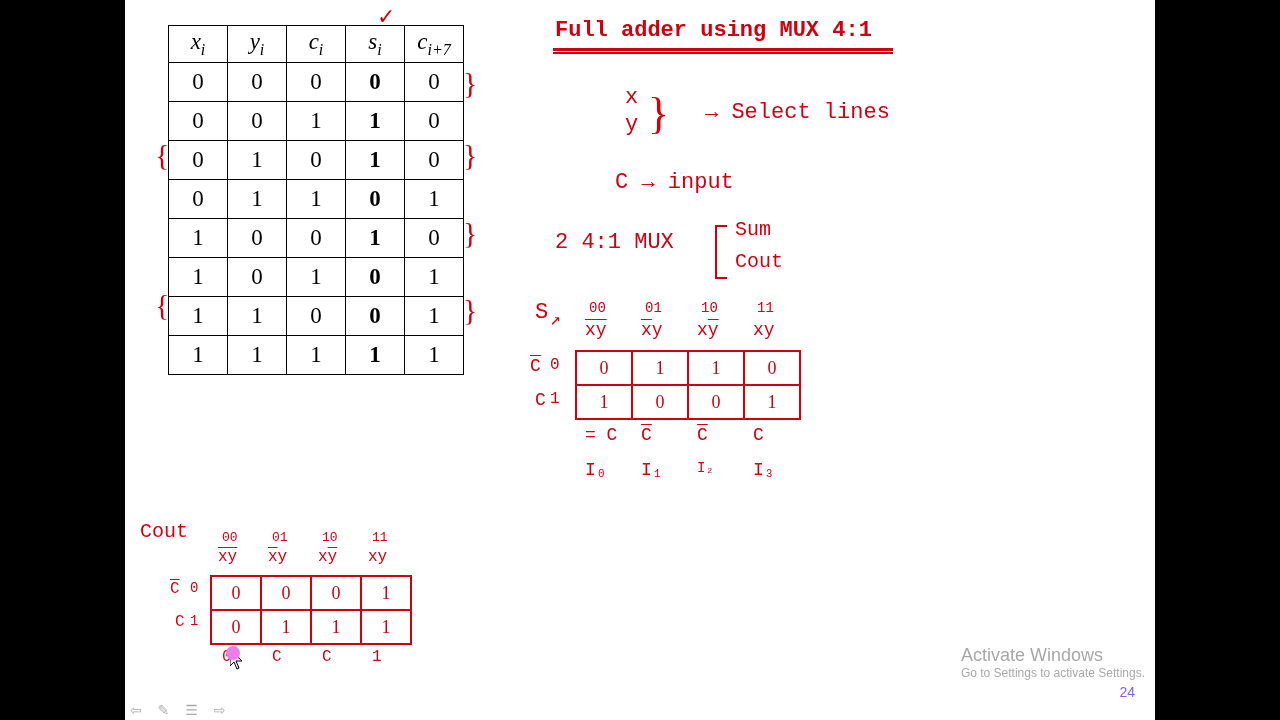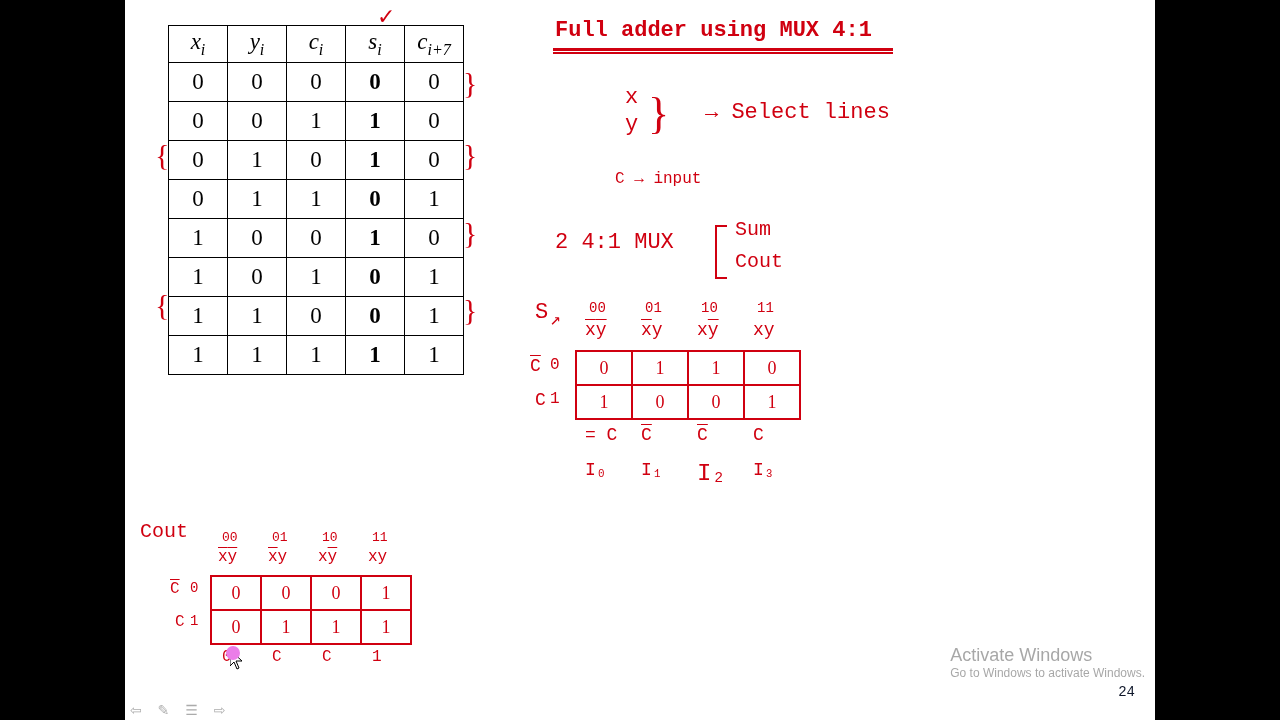--- a/index.html
+++ b/index.html
@@ -83,23 +83,23 @@
     color: rgba(120,120,120,0.65);
     font-family: "Segoe UI", sans-serif;
     text-align: left;
   }
   .watermark .w1 { font-size: 18px; }
   .watermark .w2 { font-size: 12px; }
   .pagenum {
     position: absolute;
     right: 20px;
     bottom: 20px;
-    font-family: Liberation Mono, monospace;
+    font-family: Liberation Sans, sans-serif;
     font-size: 14px;
-    color: #0f172a;
+    color: #8b5cf6;
   }
   
   .nav {
     position: absolute;
     left: 5px;
     bottom: 2px;
     font-size: 14px;
     color: rgba(150,150,150,0.8);
     letter-spacing: 6px;
     font-family: "Segoe UI Symbol", sans-serif;
@@ -203,21 +203,21 @@
 
   <div class="hw" style="left:430px; top:18px; font-size:22px; font-weight:bold">Full adder using MUX 4:1</div>
   <div class="underline" style="left:428px; top:48px; width:340px"></div>
   <div class="underline" style="left:428px; top:52px; width:340px; border-top-width:2px"></div>
 
   <div class="hw" style="left:500px; top:85px; font-size:22px">x</div>
   <div class="hw" style="left:500px; top:112px; font-size:22px">y</div>
   <span class="redmark" style="left:523px; top:92px; font-size:44px">}</span>
   <div class="hw" style="left:580px; top:100px; font-size:22px">→ Select lines</div>
 
-  <div class="hw" style="left:490px; top:170px; font-size:16px">C → input</div>
+  <div class="hw" style="left:490px; top:170px; font-size:22px">C → input</div>
 
   <div class="hw" style="left:430px; top:230px; font-size:22px">2  4:1 MUX</div>
   <div style="position:absolute; left:590px; top:225px; width:10px; height:50px; border-left:2px solid #d00010; border-top:2px solid #d00010; border-bottom:2px solid #d00010"></div>
   <div class="hw" style="left:610px; top:218px; font-size:20px">Sum</div>
   <div class="hw" style="left:610px; top:250px; font-size:20px">Cout</div>
 
   <div class="hw" style="left:410px; top:300px; font-size:22px">S</div>
   <div class="hw" style="left:425px; top:308px; font-size:18px">↗</div>
 
   <div id="sum-colbits">
@@ -257,21 +257,21 @@
 
   <div id="sum-outs">
       <div class="hw" style="left: 460px; top: 425px; font-size: 18px;">= C</div>
       <div class="hw" style="left: 516px; top: 425px; font-size: 18px;"><span class="overbar">C</span></div>
       <div class="hw" style="left: 572px; top: 425px; font-size: 18px;"><span class="overbar">C</span></div>
       <div class="hw" style="left: 628px; top: 425px; font-size: 18px;">C</div>
     </div>
   <div id="sum-ilbl">
       <div class="hw" style="left: 460px; top: 460px; font-size: 18px;">I₀</div>
       <div class="hw" style="left: 516px; top: 460px; font-size: 18px;">I₁</div>
-      <div class="hw" style="left: 572px; top: 460px; font-size: 24px;">I₂</div>
+      <div class="hw" style="left: 572px; top: 460px; font-size: 14px;">I₂</div>
       <div class="hw" style="left: 628px; top: 460px; font-size: 18px;">I₃</div>
     </div>
 
   <div class="hw" style="left:15px; top:520px; font-size:20px">Cout</div>
   <div id="cout-colbits">
       <div class="hw" style="left: 97px; top: 530px; font-size: 13px;">00</div>
       <div class="hw" style="left: 147px; top: 530px; font-size: 13px;">01</div>
       <div class="hw" style="left: 197px; top: 530px; font-size: 13px;">10</div>
       <div class="hw" style="left: 247px; top: 530px; font-size: 13px;">11</div>
     </div>
@@ -310,18 +310,18 @@
 
   <div class="cursor" style="left:105px; top:650px">
     <div class="cursor-dot"></div>
     <svg width="14" height="20" viewBox="0 0 14 20">
         <path d="M0 0 L0 16 L4 12 L7 19 L9 18 L6 11 L12 11 Z" fill="#fff" stroke="#000" stroke-width="1"></path>
       </svg>
   </div>
 
   <div class="watermark">
     <div class="w1">Activate Windows</div>
-    <div class="w2">Go to Windows to activate Windows.</div>
+    <div class="w2">Go to Settings to activate Settings.</div>
   </div>
   <div class="pagenum">24</div>
 
   <div class="nav">⇦ ✎ ☰ ⇨</div>
 </div>
 
 </body></html>

